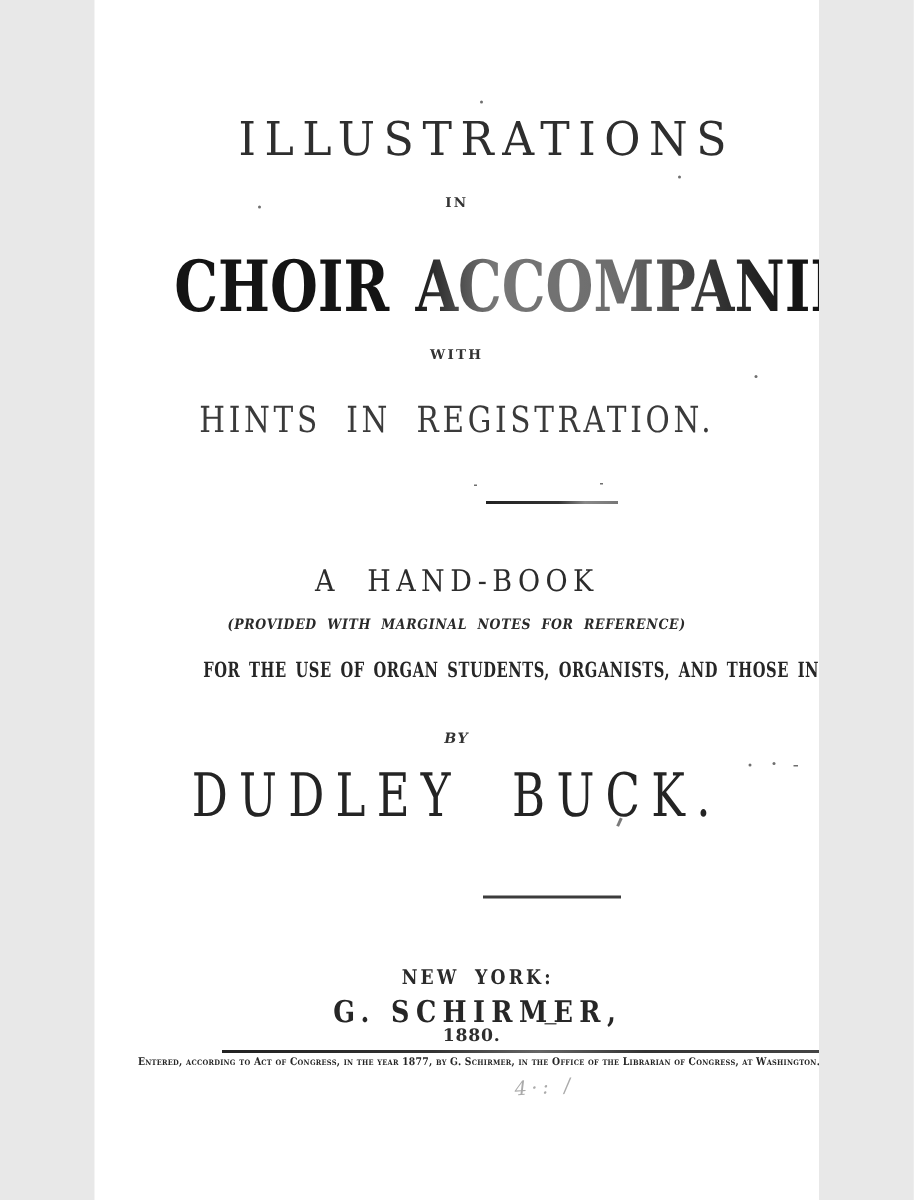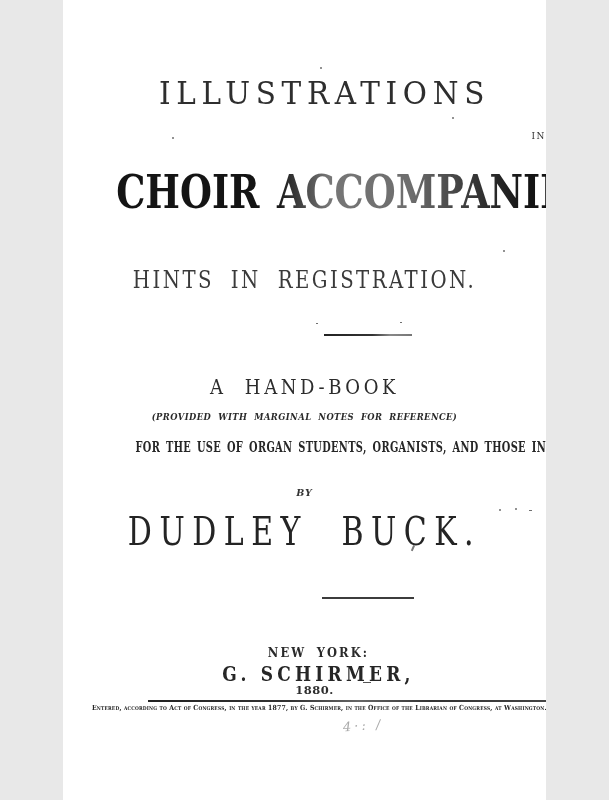--- a/index.html
+++ b/index.html
@@ -27,24 +27,23 @@
     font-size: 31px;
     font-weight: 400;
     letter-spacing: 6px;
     color: #2e2e2e;
     transform: translateX(20px) scaleX(0.95);
   }
   
   .connector-in {
     top: 132px;
     font-size: 9px;
-    font-weight: normal;
+    font-weight: bold;
     letter-spacing: 1.5px;
     color: #333;
-    text-align: right;
   }
   
   .main-title {
     top: 168px;
     font-size: 47px;
     font-weight: bold;
     letter-spacing: 0px;
     word-spacing: 6px;
     color: #141414;
     transform: scaleX(0.78);
@@ -219,20 +218,21 @@
 
 <div class="page">
 
   <div class="line series-title">ILLUSTRATIONS</div>
 
   <div class="line connector-in">IN</div>
 
   <div class="line main-title">CHOIR ACCOMPANIMENT</div>
   <div class="fade-overlay"></div>
 
+  <div class="line connector-with">WITH</div>
 
   <div class="line subtitle">HINTS IN REGISTRATION.</div>
 
   <div class="rule rule-1"></div>
 
   <div class="line handbook">A HAND-BOOK</div>
 
   <div class="line parenthetical">(PROVIDED WITH MARGINAL NOTES FOR REFERENCE)</div>
 
   <div class="line audience">FOR THE USE OF ORGAN STUDENTS, ORGANISTS, AND THOSE INTERESTED IN CHURCH MUSIC.</div>

